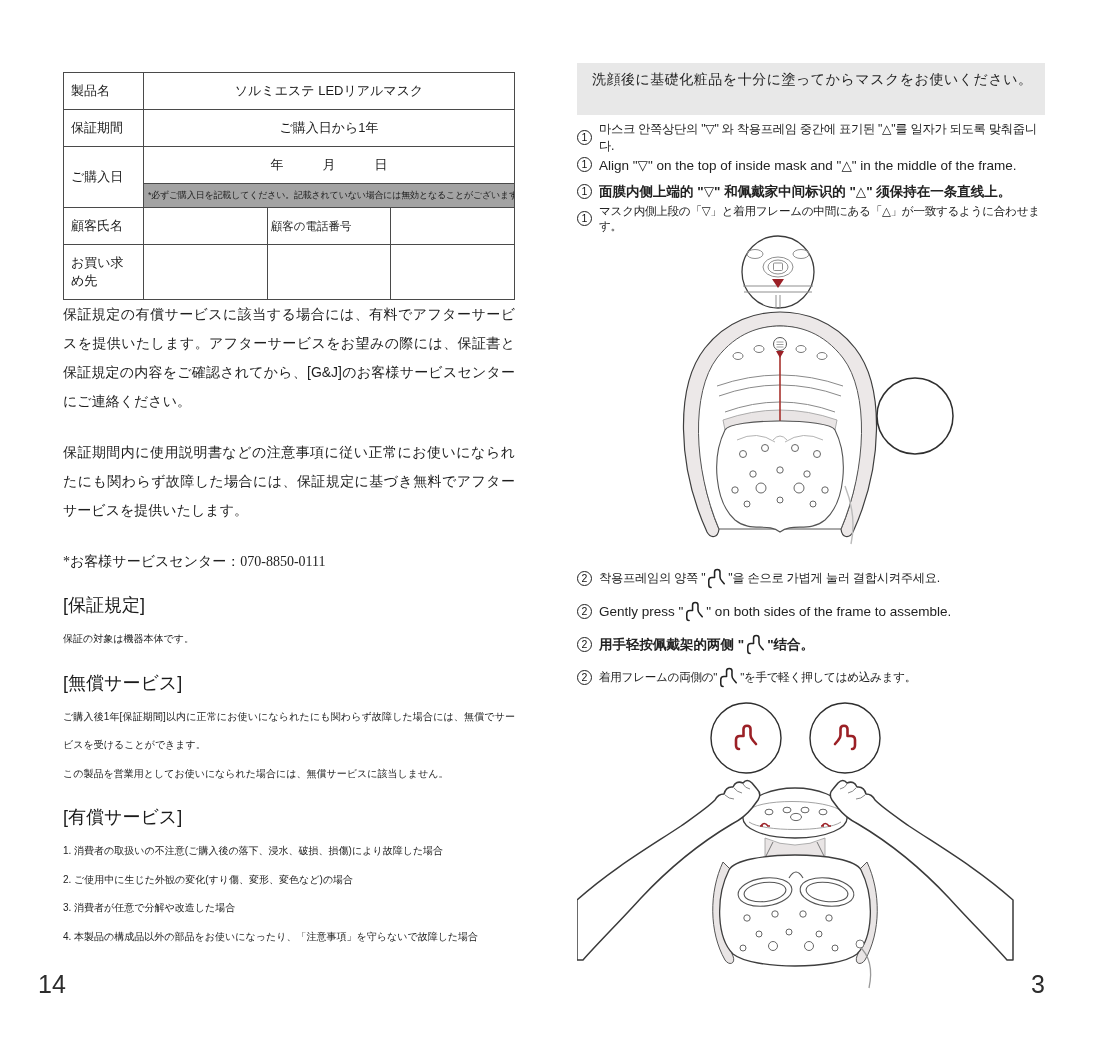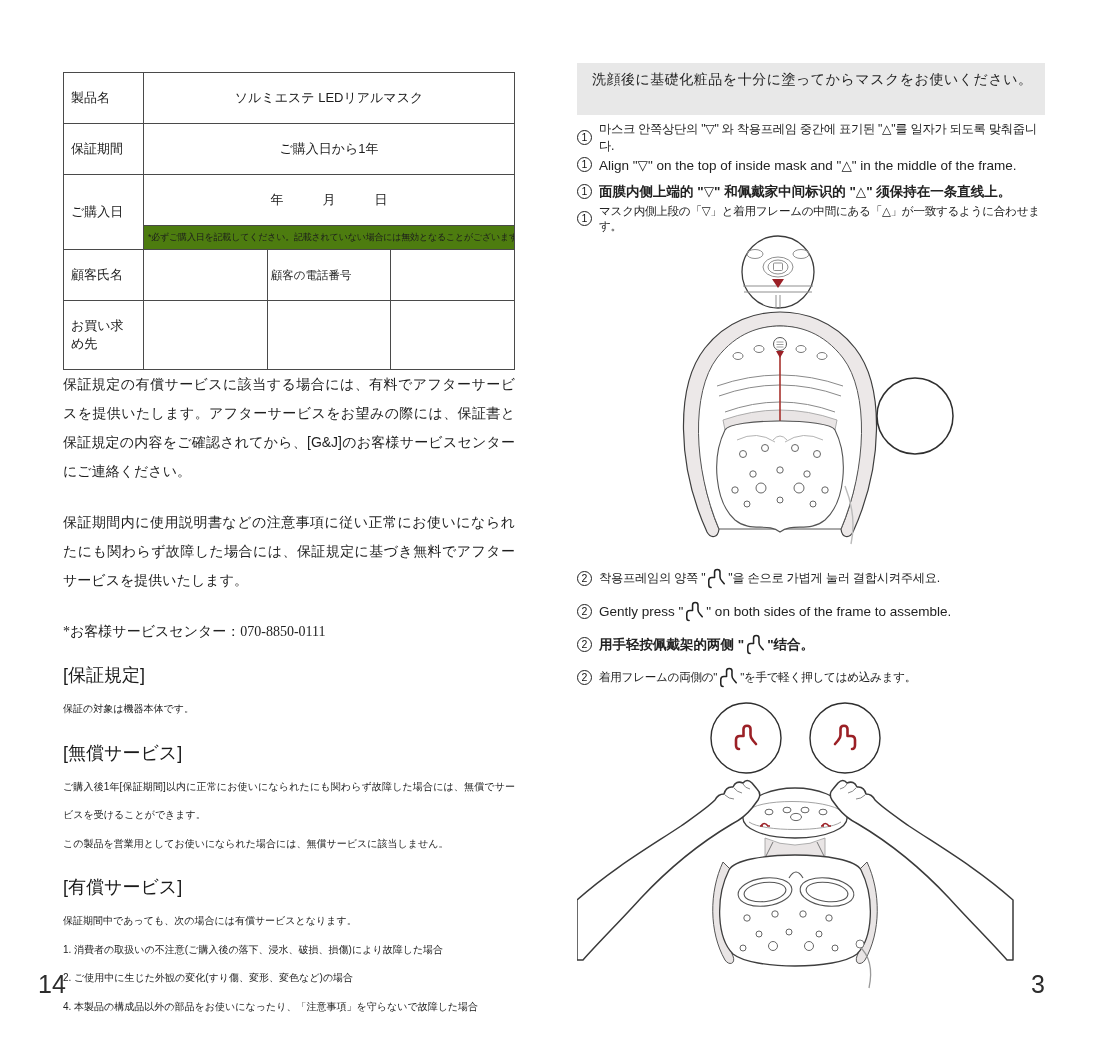--- a/index.html
+++ b/index.html
@@ -5,24 +5,24 @@
   * { margin:0; padding:0; box-sizing:border-box; }
   html,body { background:#ffffff; }
   .canvas {
     position:relative; width:1099px; height:1040px; background:#fff;
     font-family:"Liberation Sans","DejaVu Sans",sans-serif; color:#222;
     overflow:hidden;
   }
   
   .lp { position:absolute; left:63px; top:72px; width:452px; }
   table.warranty { border-collapse:collapse; width:452px; font-size:13px; color:#1c1c1c; table-layout:fixed; }
-  table.warranty td { border:1px solid #4a4a4a; padding:16px 7px; height:28px; vertical-align:middle; }
+  table.warranty td { border:1px solid #4a4a4a; padding:9px 7px; height:28px; vertical-align:middle; }
   table.warranty td.lbl { width:80px; }
   table.warranty td.ctr { text-align:center; }
-  table.warranty td.note { background:#4d7c0f; font-size:9px; letter-spacing:-0.2px; padding:0 4px; height:24px; white-space:nowrap; overflow:hidden; }
+  table.warranty td.note { background:#a3a3a3; font-size:9px; letter-spacing:-0.2px; padding:0 4px; height:24px; white-space:nowrap; overflow:hidden; }
   table.warranty td.phone { width:84px; font-size:11.5px; padding:6px 3px; }
   table.warranty td.blank2 { width:142px; }
   .body-text { font-size:14px; line-height:29px; text-align:justify; color:#1e1e1e; }
   .intro { margin-top:22px; }
   .svc { margin-top:22px; font-size:14px; line-height:29px;font-family:Liberation Serif, serif; }
   .sec-title { margin-top:17px; font-size:18px; line-height:24px; color:#1a1a1a; }
   .sec-body { margin-top:8px; font-size:10px; line-height:28.5px; text-align:justify; }
   .hang { padding-left:17px; text-indent:-17px; }
   .pagenum { position:absolute; font-size:25px; color:#2c2c2c; }
   .pagenum.left { left:38px; top:970px; }
@@ -96,23 +96,23 @@
       <div class="sec-title">[無償サービス]</div>
       <div class="sec-body">
         <div>ご購入後1年[保証期間]以内に正常にお使いになられたにも関わらず故障した場合には、無償でサービスを受けることができます。</div>
         <div>この製品を営業用としてお使いになられた場合には、無償サービスに該当しません。</div>
       </div>
     </div>
 
     <div>
       <div class="sec-title">[有償サービス]</div>
       <div class="sec-body">
-        <div>保証期間中であっても、次の場合には有償サービスとなります。</div>
         <div class="hang">1. 消費者の取扱いの不注意(ご購入後の落下、浸水、破損、損傷)により故障した場合</div>
         <div class="hang">2. ご使用中に生じた外観の変化(すり傷、変形、変色など)の場合</div>
+        <div class="hang">3. 消費者が任意で分解や改造した場合</div>
         <div class="hang">4. 本製品の構成品以外の部品をお使いになったり、「注意事項」を守らないで故障した場合</div>
 
       </div>
     </div>
   </div>
 
   <div class="pagenum left">14</div>
 
   <div class="rp">
 

